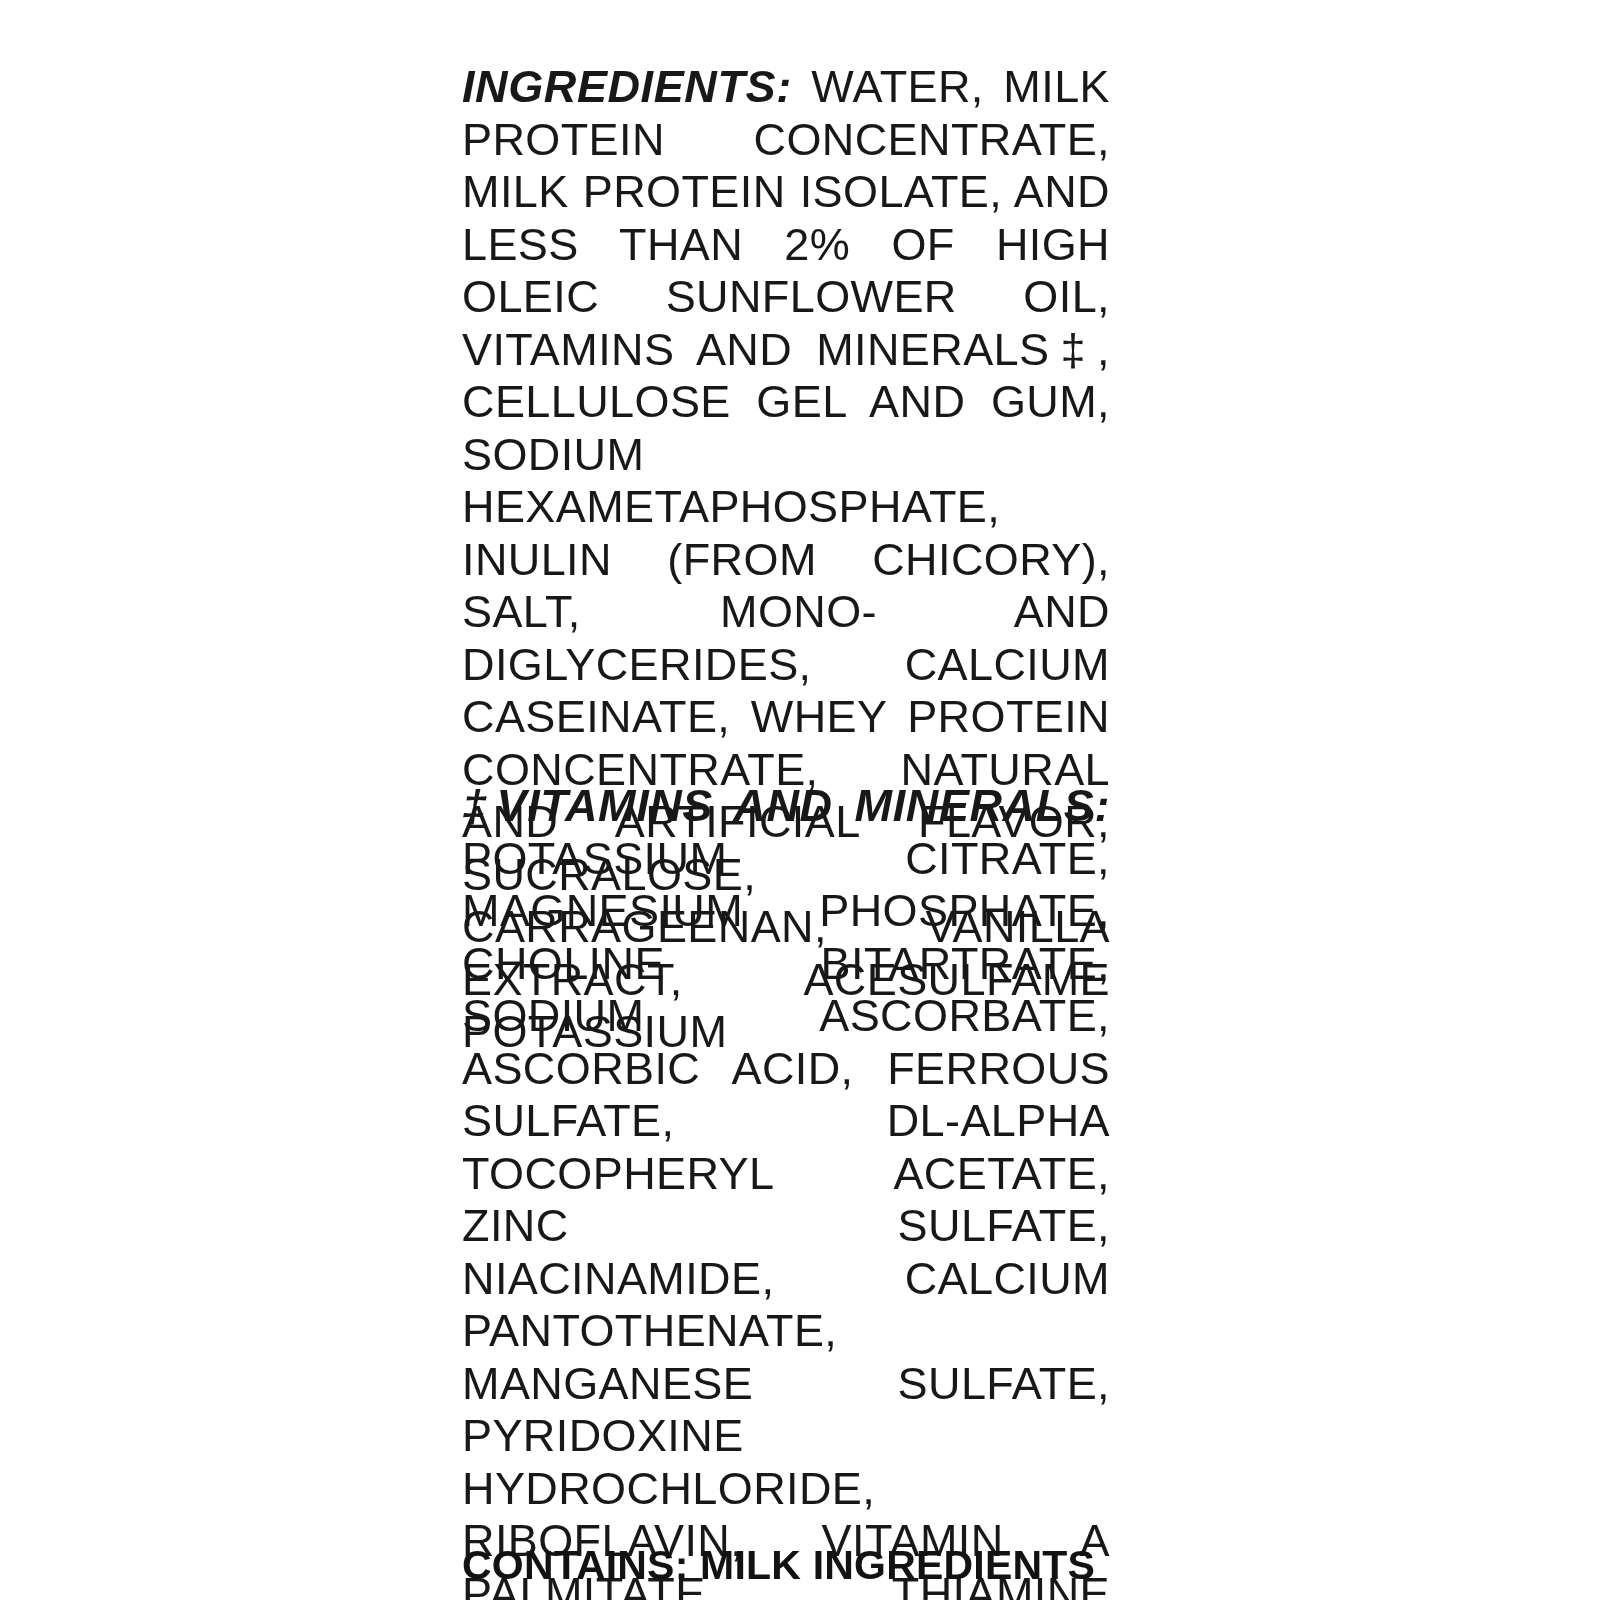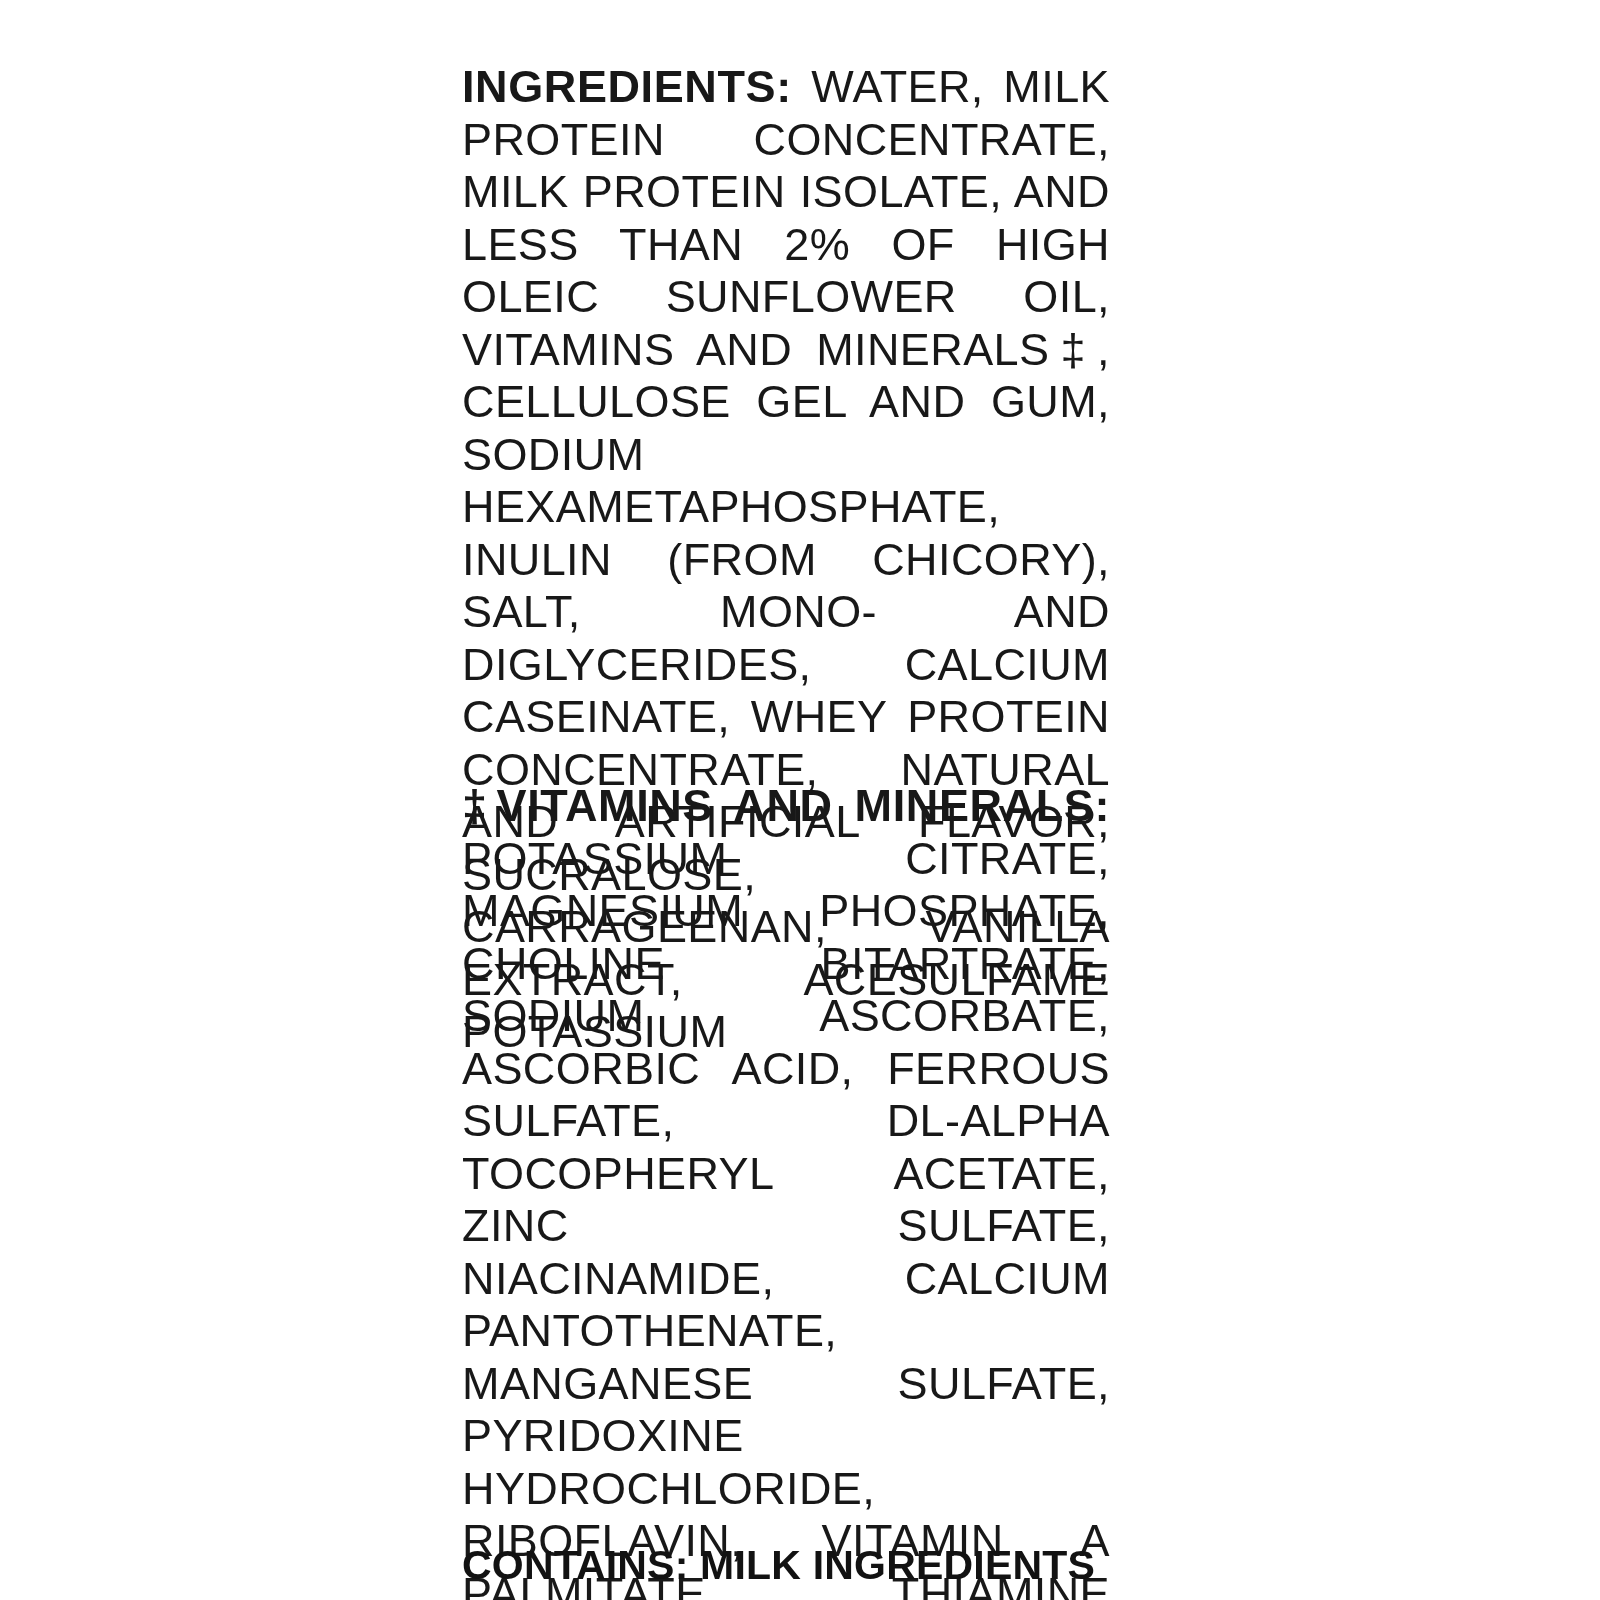--- a/index.html
+++ b/index.html
@@ -49,20 +49,21 @@
     width: 648px;
     font-size: 41px;
     line-height: 48px;
     font-weight: 700;
     letter-spacing: 0.2px;
     color: #121212;
   }
   .hdr {
     font-weight: 700;
     letter-spacing: 0.6px;
+    font-style: italic;
   }
   
   .block > span { display: inline; }
 </style>
 </head>
 <body>
 
 <div class="label-panel">
 
   <p class="block ingredients"><span class="hdr">INGREDIENTS:</span><span> WATER, MILK PROTEIN CONCENTRATE, MILK PROTEIN ISOLATE, AND LESS THAN 2% OF HIGH OLEIC SUNFLOWER OIL, VITAMINS AND MINERALS‡, CELLULOSE GEL AND GUM, SODIUM HEXAMETAPHOSPHATE, INULIN (FROM CHICORY), SALT, MONO- AND DIGLYCERIDES, CALCIUM CASEINATE, WHEY PROTEIN CONCENTRATE, NATURAL AND ARTIFICIAL FLAVOR, SUCRALOSE, CARRAGEENAN, VANILLA EXTRACT, ACESULFAME POTASSIUM</span></p>

